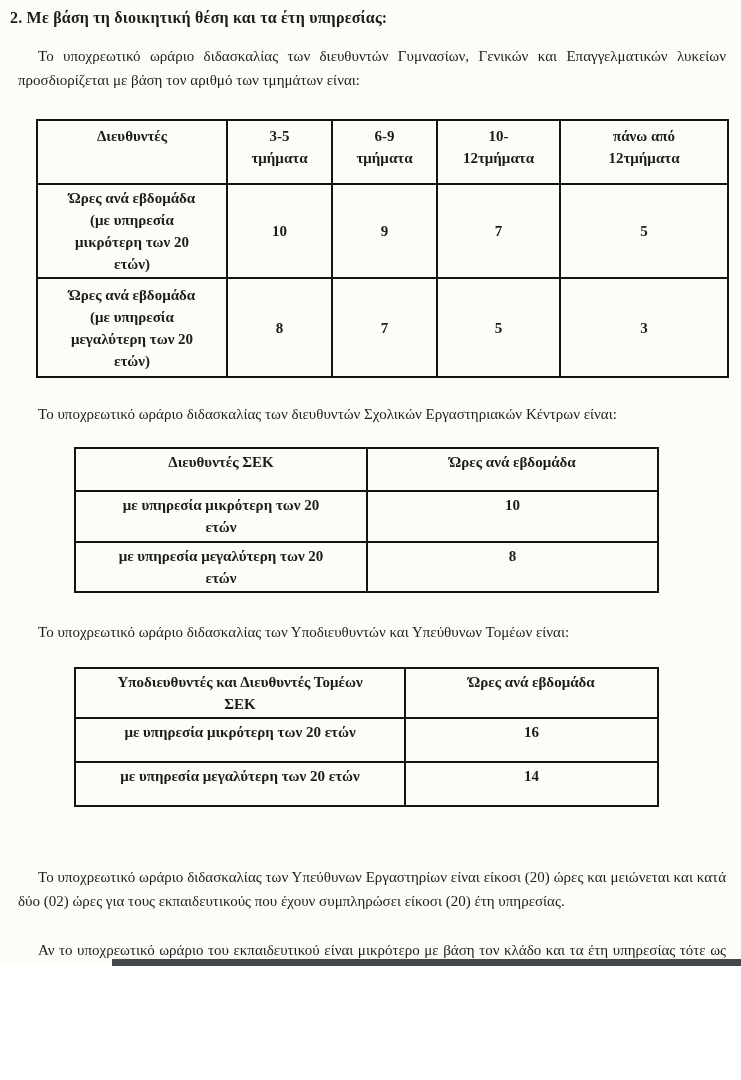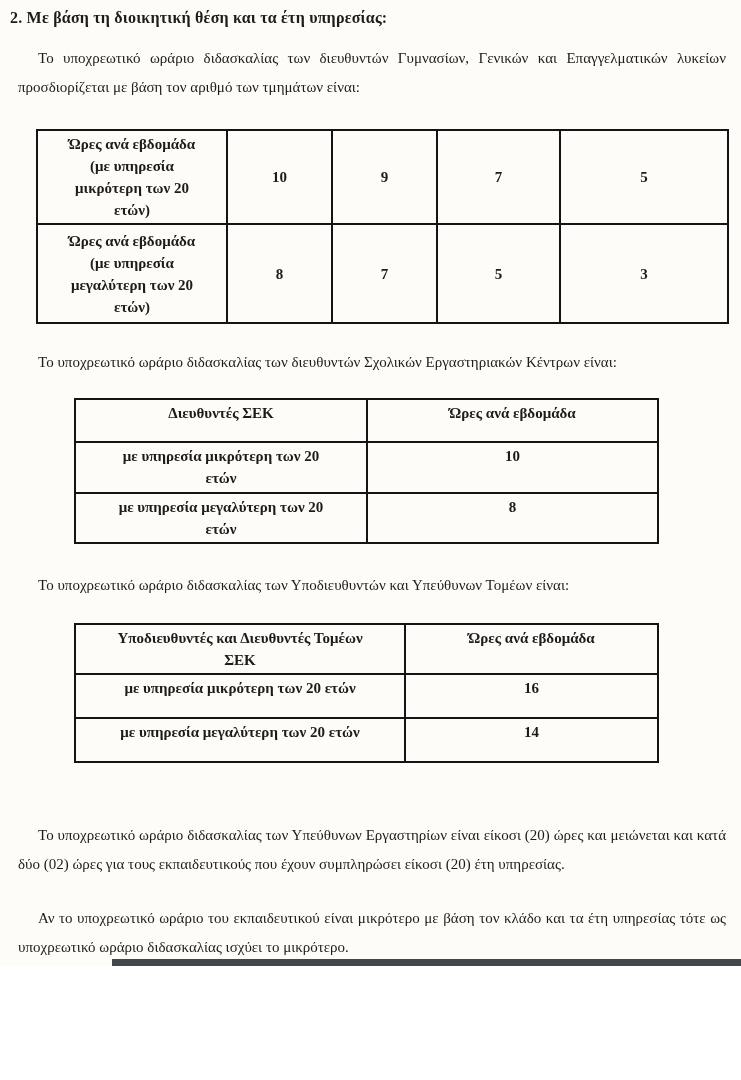--- a/index.html
+++ b/index.html
@@ -18,21 +18,21 @@
   .heading{
     margin:0;
     padding:9px 0 0 10px;
     font-size:16px;
     font-weight:700;
     letter-spacing:.2px;
   }
   .para{
     margin:0 15px 0 18px;
     font-size:15px;
-    line-height:29px;
+    line-height:24px;
     text-align:justify;
     text-indent:20px;
     white-space:pre-line;
   }
   .p1{margin-top:17px;}
   .p2{margin-top:24px;font-family:Liberation Serif, serif;}
   .p3{margin-top:27px;}
   .p4{margin-top:58px;}
   .p5{margin-top:25px;}
   table{
@@ -98,20 +98,31 @@
 
   <table class="t1">
     <colgroup>
       <col style="width:190px">
         <col style="width:105px">
         <col style="width:105px">
         <col style="width:123px">
         <col style="width:168px">
     </colgroup>
     <tbody>
+      <tr class="hdr">
+        <td>Διευθυντές</td>
+        <td>3-5
+τμήματα</td>
+        <td>6-9
+τμήματα</td>
+        <td>10-
+12τμήματα</td>
+        <td>πάνω από
+12τμήματα</td>
+      </tr>
       <tr class="r1">
         <td>Ώρες ανά εβδομάδα
 (με υπηρεσία
 μικρότερη των 20
 ετών)</td>
         <td>10</td>
         <td>9</td>
         <td>7</td>
         <td>5</td>
       </tr>

